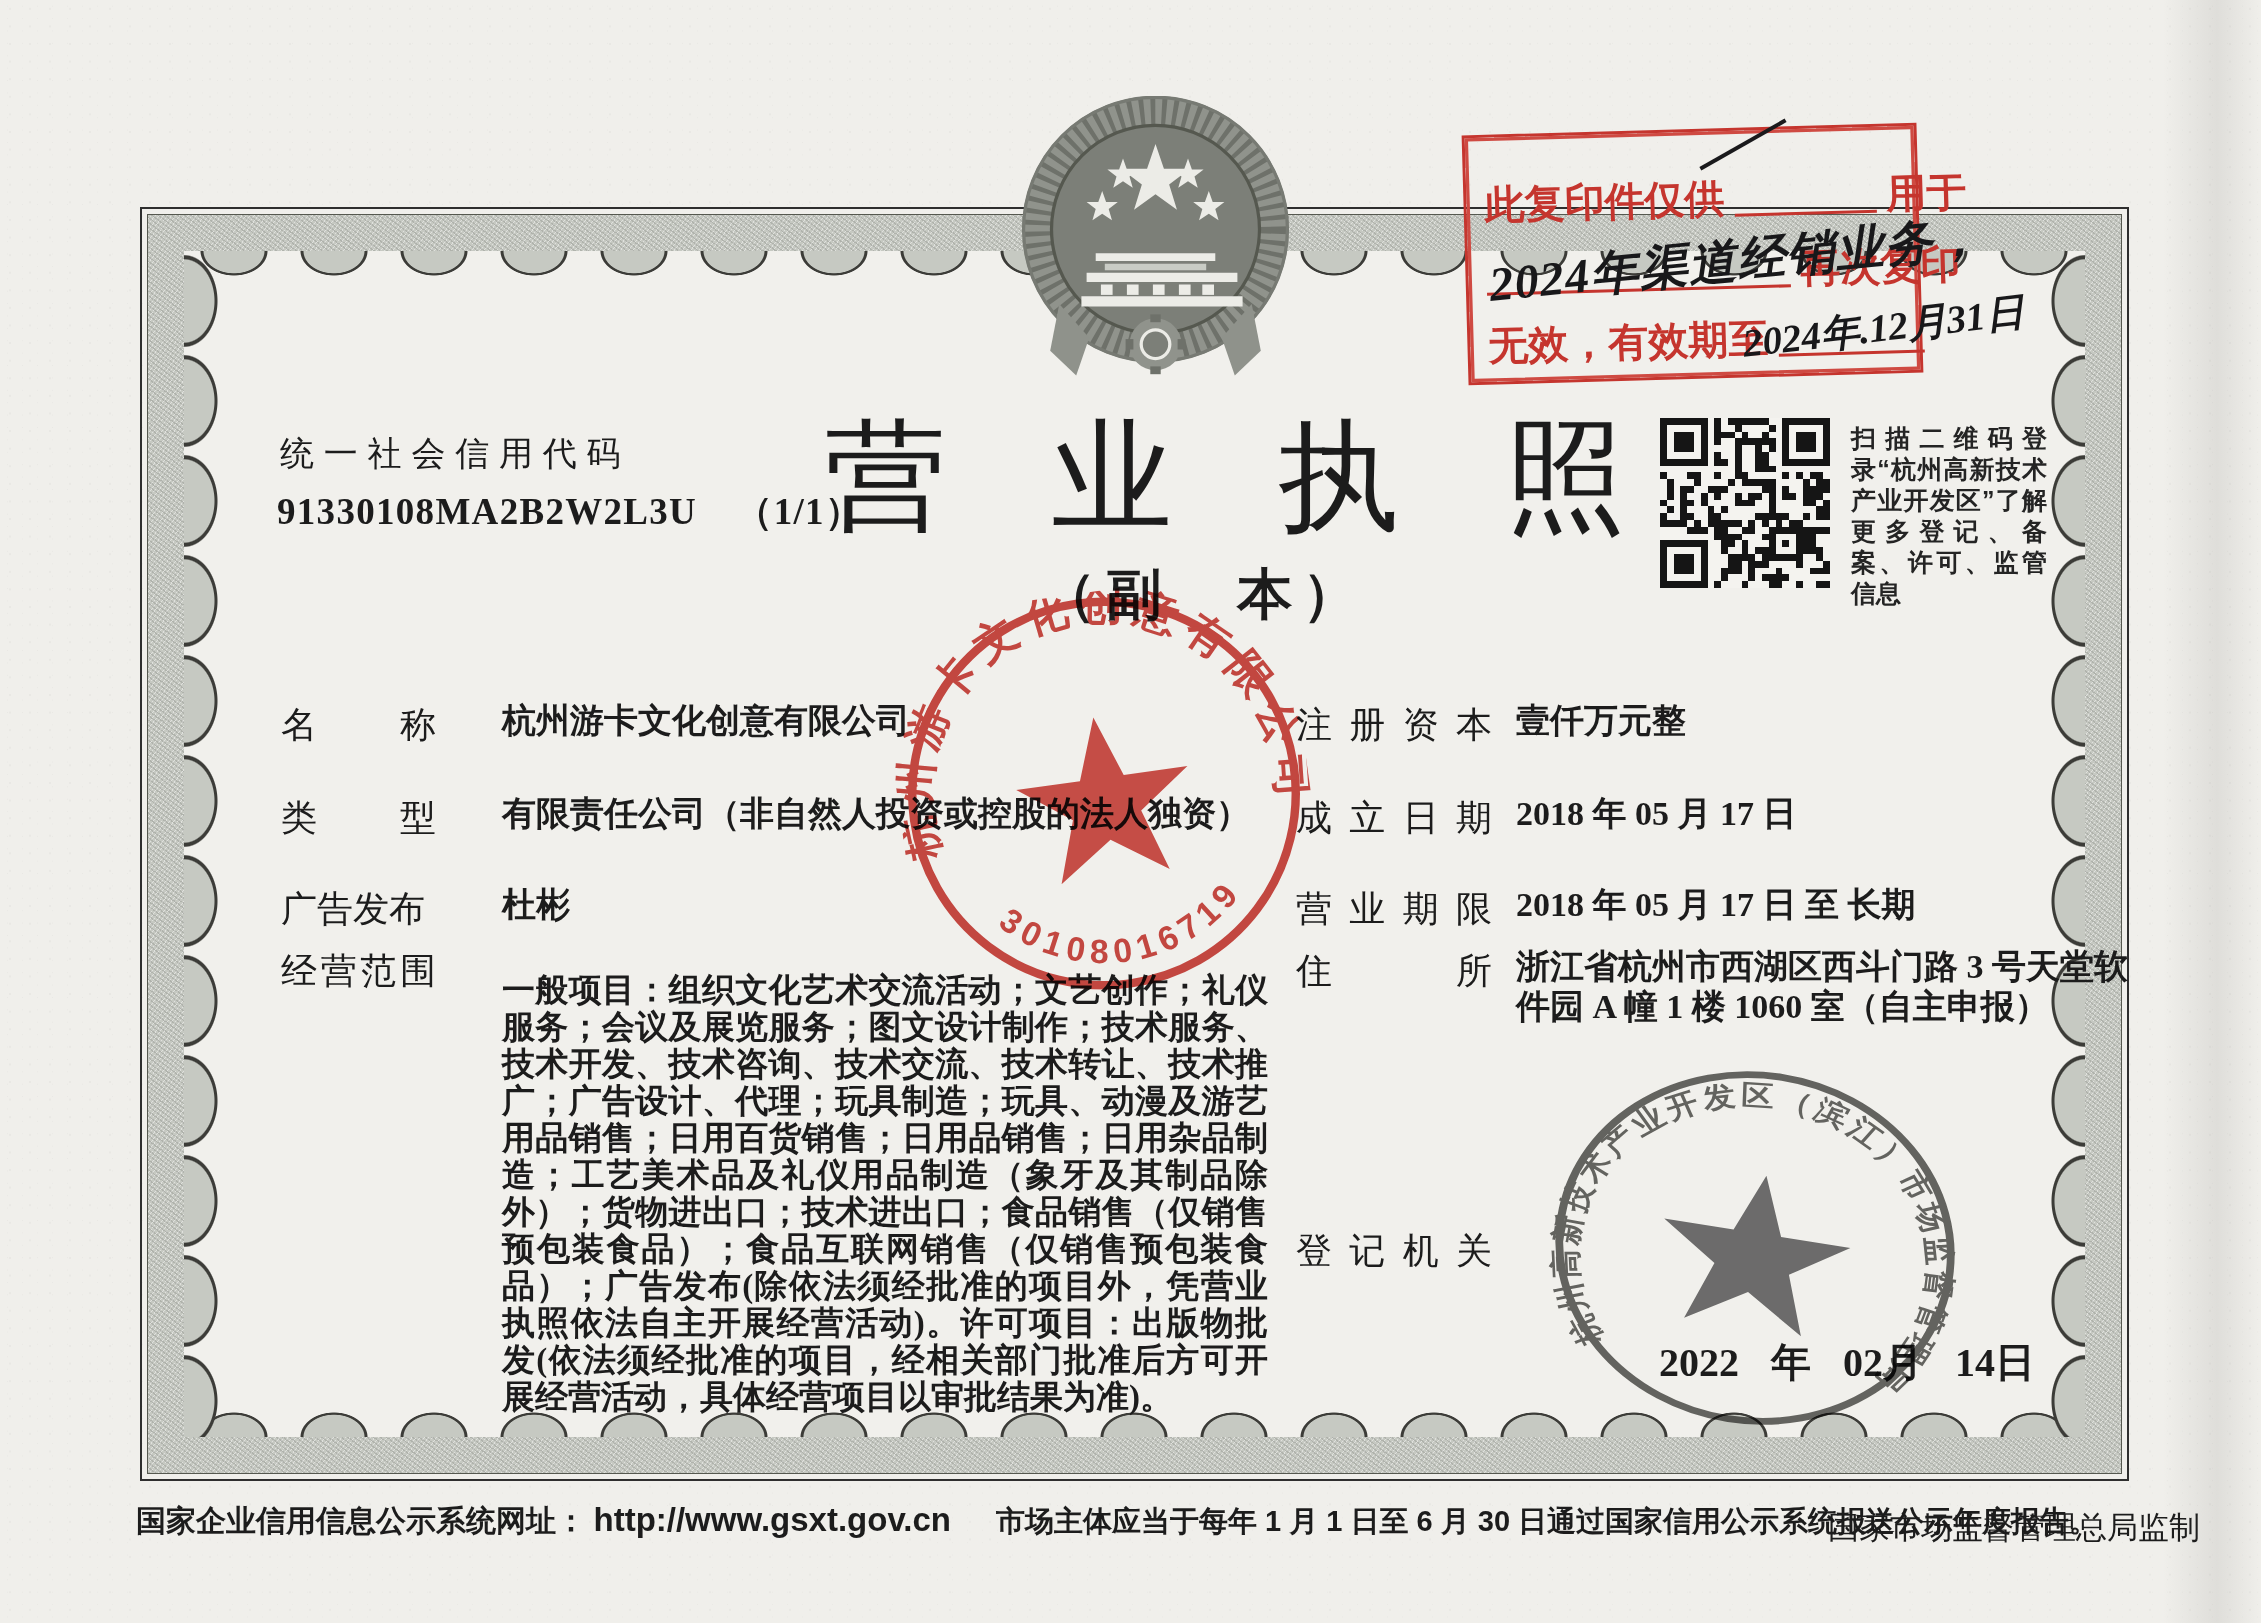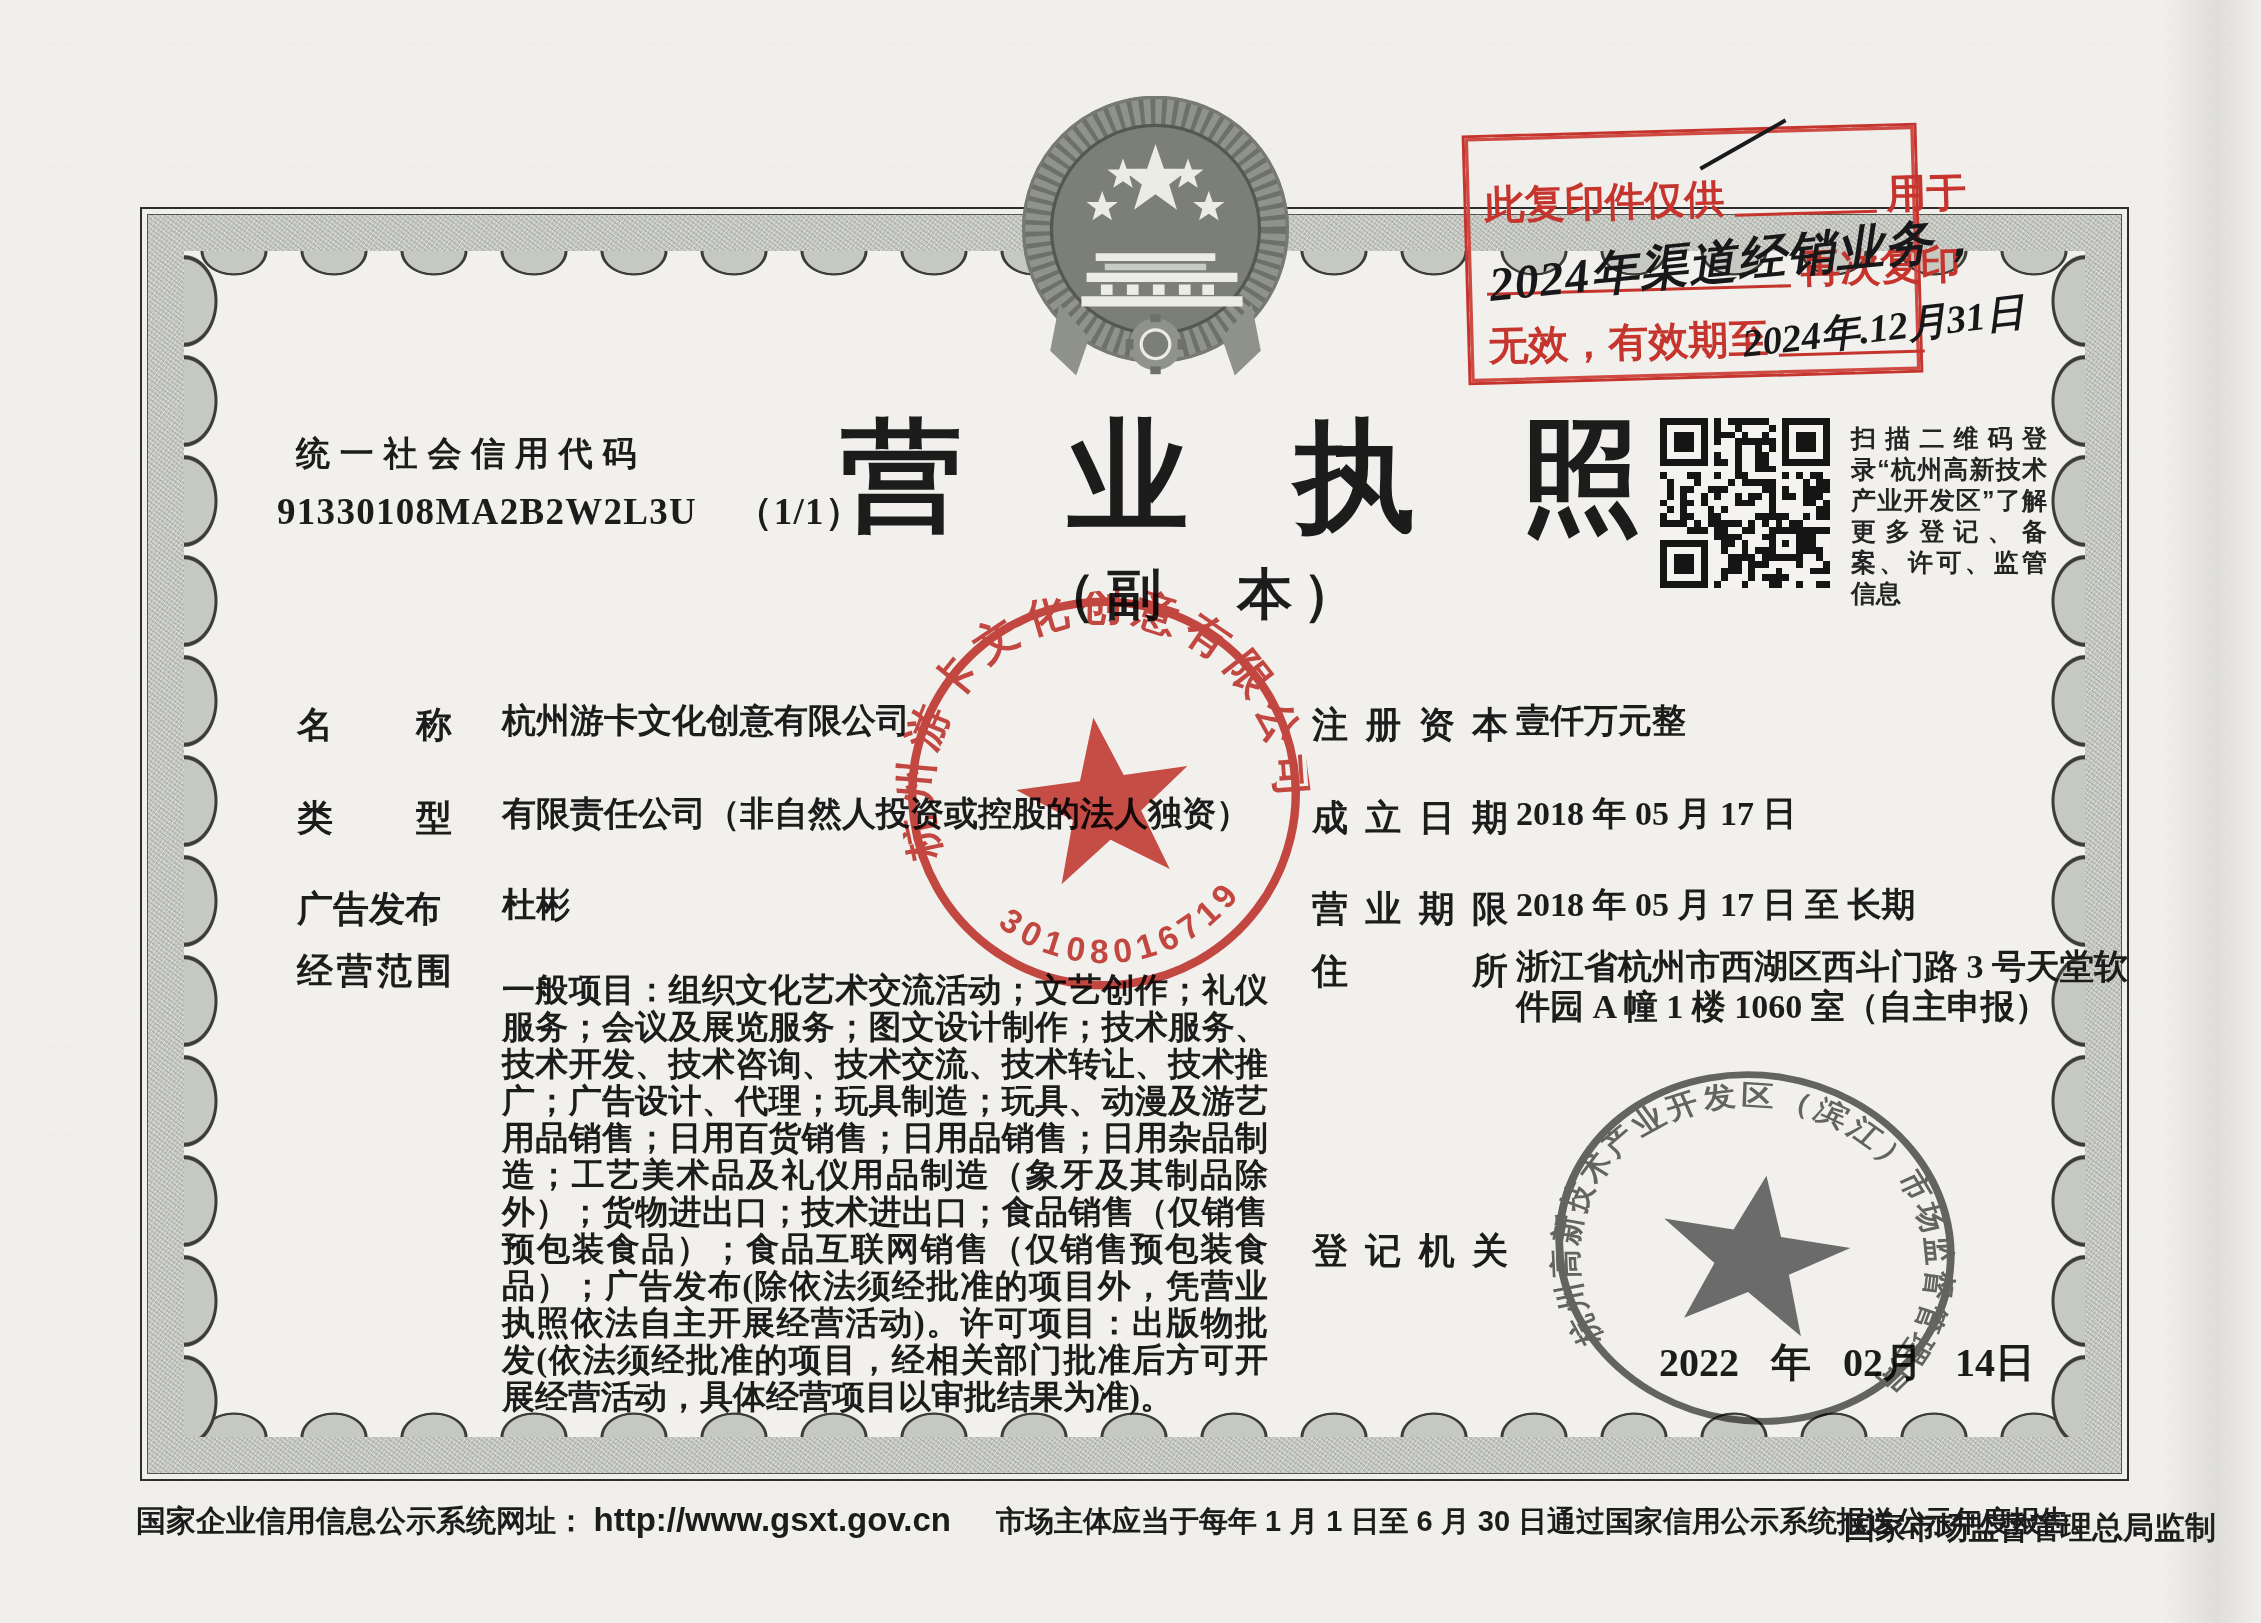--- a/index.html
+++ b/index.html
@@ -29,21 +29,21 @@
       background-image:radial-gradient(ellipse 52px 38px at 50% 100%, #c6c9c2 0 30px, #3c3c38 31px 33px, rgba(0,0,0,0) 34px);
       background-size:100px 39px;background-repeat:repeat-x;background-position:0 100%;}
   .sc-left{top:0;bottom:0;left:0;width:39px;
       background-image:radial-gradient(ellipse 38px 52px at 0% 50%, #c6c9c2 0 30px, #3c3c38 31px 33px, rgba(0,0,0,0) 34px);
       background-size:39px 100px;background-repeat:repeat-y;background-position:0 0;}
   .sc-right{top:0;bottom:0;right:0;width:39px;
       background-image:radial-gradient(ellipse 38px 52px at 100% 50%, #c6c9c2 0 30px, #3c3c38 31px 33px, rgba(0,0,0,0) 34px);
       background-size:39px 100px;background-repeat:repeat-y;background-position:100% 0;}
   
   .abs{position:absolute;}
-  .heiti{font-family:"Liberation Sans", sans-serif;font-weight:700;margin-left:16px;}
+  .heiti{font-family:"Liberation Sans", sans-serif;font-weight:400;}
   .song{font-family:"Liberation Serif", serif;font-weight:700;}
   .credit-label{left:280px;top:431px;font-size:34px;letter-spacing:9.8px;}
   .credit-code{left:277px;top:487px;font-size:37px;letter-spacing:1.3px;}
   .doc-title{left:825px;top:396px;font-size:121px;letter-spacing:36px;white-space:nowrap;}
   .doc-subtitle{left:1041px;top:558px;font-size:55px;letter-spacing:10.4px;white-space:nowrap;text-align:center;}
   .spread{display:flex;justify-content:space-between;}
   .lbl{font-size:36px;}
   .val{font-size:34px;line-height:39px;}
   .lbl-l{left:281px;width:155px;}
   .val-l{left:502px;}

